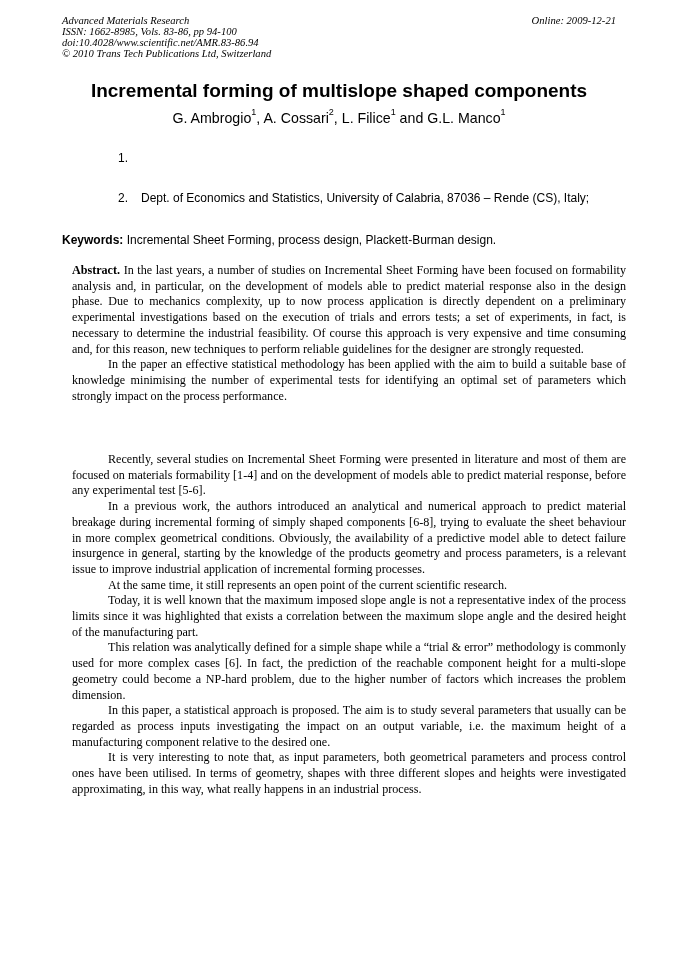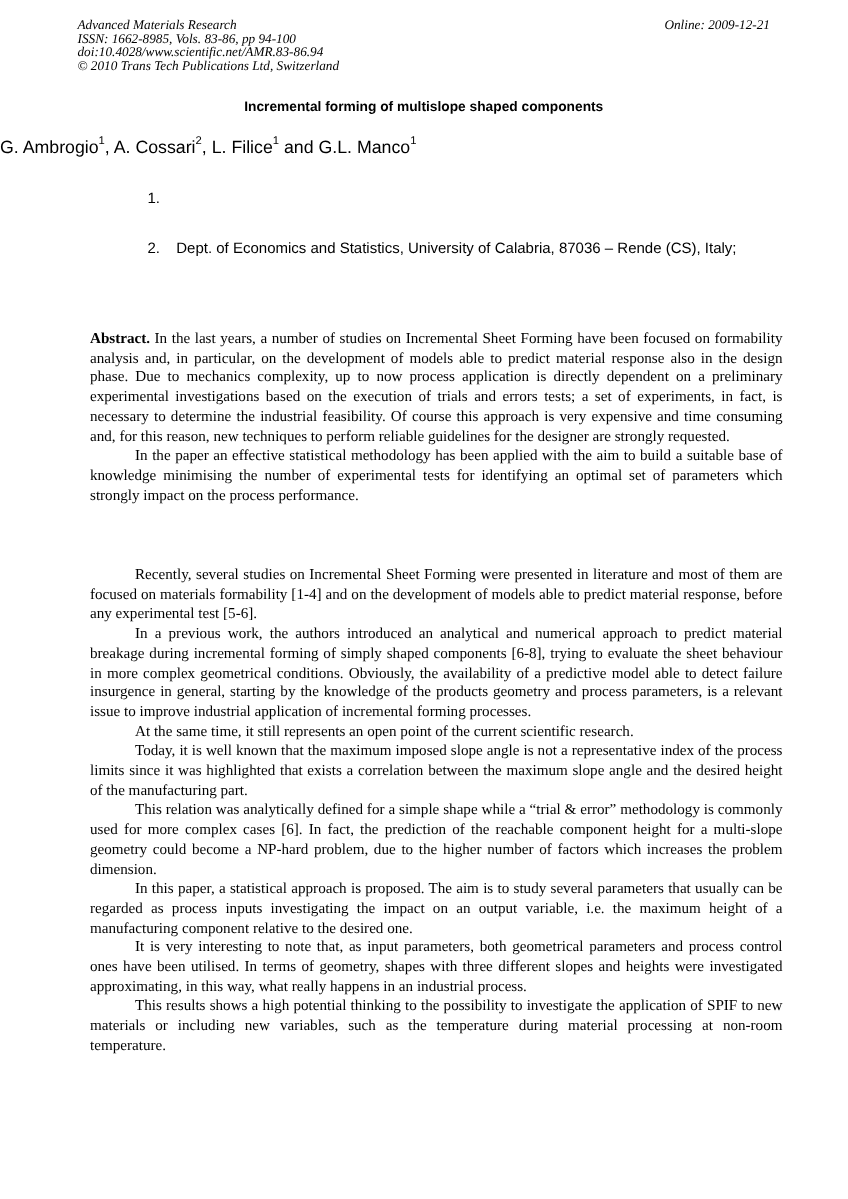--- a/index.html
+++ b/index.html
@@ -4,22 +4,22 @@
 <style>
   html, body { margin: 0; padding: 0; background: #ffffff; }
   body { width: 678px; height: 959px; position: relative; overflow: hidden; color: #000; }
   .page { position: absolute; left: 0; top: 0; width: 678px; height: 704px; }
 
   .hdr { position: absolute; font-family: "Liberation Serif", serif; font-style: italic; font-size: 10.6px; line-height: 11px; }
   .hdr-left { left: 62px; top: 15px; }
   .hdr-right { right: 62px; top: 15px; text-align: right; margin-left: 20px; }
 
   .title { position: absolute; left: 0; width: 678px; top: 80px; text-align: center;
-           font-family: "Liberation Sans", sans-serif; font-weight: bold; font-size: 11px; }
-  .authors { position: absolute; left: 0; width: 678px; top: 110px; text-align: left;
+           font-family: "Liberation Sans", sans-serif; font-weight: bold; font-size: 19px; }
+  .authors { position: absolute; left: 0; width: 678px; top: 110px; text-align: center;
            font-family: "Liberation Sans", sans-serif; font-size: 14.2px; }
   .authors sup { font-size: 9px; vertical-align: top; position: relative; top: -3px; }
 
   .affil { position: absolute; left: 110px; width: 505px; font-family: "Liberation Sans", sans-serif; font-size: 12px; line-height: 16px; }
   .affil .num { position: absolute; left: 8px; top: 0; }
   .affil .l1 { padding-left: 31px; white-space: nowrap; }
   .affil .l2 { text-align: center; padding-left: 31px; }
   .affil-1 { top: 150px; }
   .affil-2 { top: 190px; }
 
@@ -54,30 +54,32 @@
   </div>
 
   <div class="affil affil-1">
     <span class="num">1.</span>
   </div>
   <div class="affil affil-2">
     <span class="num">2.</span>
     <div class="l1">Dept. of Economics and Statistics, University of Calabria, 87036 – Rende (CS), Italy;</div>
   </div>
 
+  <div class="keywords">
+    <b>Keywords:</b><span> Incremental Sheet Forming, process design, Plackett-Burman design.</span>
+  </div>
 
   <div class="body-text abstract">
     <p><b>Abstract.</b><span> In the last years, a number of studies on Incremental Sheet Forming have been focused on formability analysis and, in particular, on the development of models able to predict material response also in the design phase. Due to mechanics complexity, up to now process application is directly dependent on a preliminary experimental investigations based on the execution of trials and errors tests; a set of experiments, in fact, is necessary to determine the industrial feasibility. Of course this approach is very expensive and time consuming and, for this reason, new techniques to perform reliable guidelines for the designer are strongly requested.</span></p>
     <p class="ind">In the paper an effective statistical methodology has been applied with the aim to build a suitable base of knowledge minimising the number of experimental tests for identifying an optimal set of parameters which strongly impact on the process performance.</p>
   </div>
 
   <div class="body-text intro">
     <p class="ind">Recently, several studies on Incremental Sheet Forming were presented in literature and most of them are focused on materials formability [1-4] and on the development of models able to predict material response, before any experimental test [5-6].</p>
     <p class="ind">In a previous work, the authors introduced an analytical and numerical approach to predict material breakage during incremental forming of simply shaped components [6-8], trying to evaluate the sheet behaviour in more complex geometrical conditions. Obviously, the availability of a predictive model able to detect failure insurgence in general, starting by the knowledge of the products geometry and process parameters, is a relevant issue to improve industrial application of incremental forming processes.</p>
     <p class="ind">At the same time, it still represents an open point of the current scientific research.</p>
     <p class="ind">Today, it is well known that the maximum imposed slope angle is not a representative index of the process limits since it was highlighted that exists a correlation between the maximum slope angle and the desired height of the manufacturing part.</p>
     <p class="ind">This relation was analytically defined for a simple shape while a “trial &amp; error” methodology is commonly used for more complex cases [6]. In fact, the prediction of the reachable component height for a multi-slope geometry could become a NP-hard problem, due to the higher number of factors which increases the problem dimension.</p>
     <p class="ind">In this paper, a statistical approach is proposed. The aim is to study several parameters that usually can be regarded as process inputs investigating the impact on an output variable, i.e. the maximum height of a manufacturing component relative to the desired one.</p>
     <p class="ind">It is very interesting to note that, as input parameters, both geometrical parameters and process control ones have been utilised. In terms of geometry, shapes with three different slopes and heights were investigated approximating, in this way, what really happens in an industrial process.</p>
-    <p class="ind">This results shows a high potential thinking to the possibility to investigate the application of SPIF to new materials or including new variables, such as the temperature during material processing at non-room temperature.</p>
   </div>
 
 </div>
 
 </body></html>

